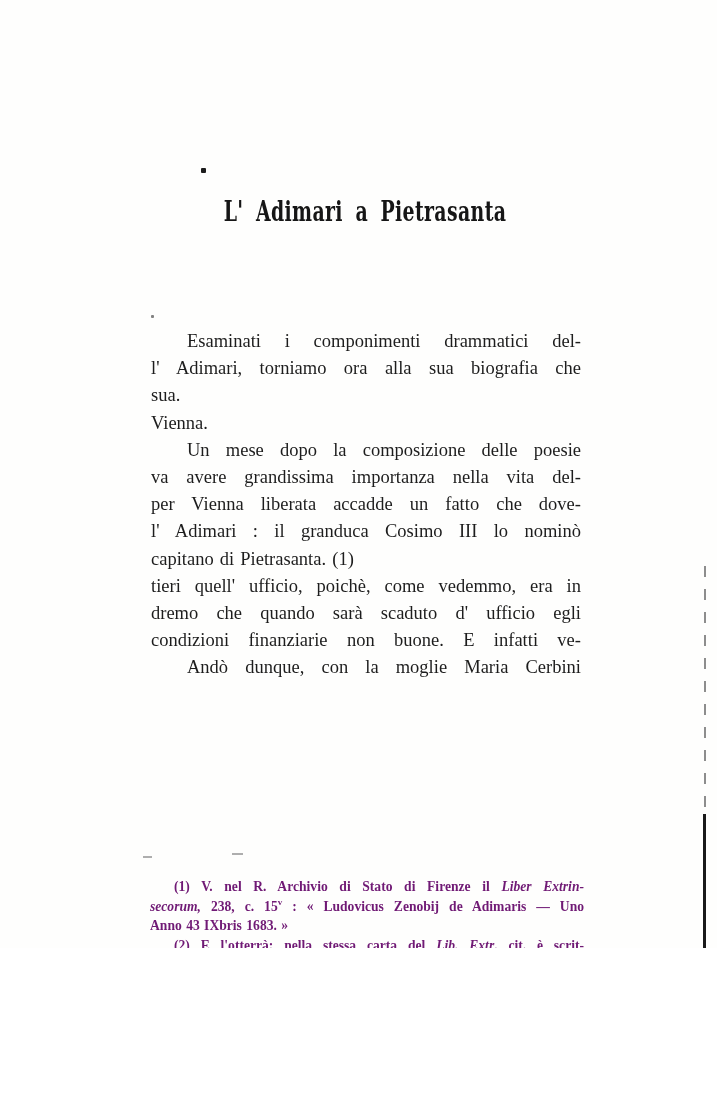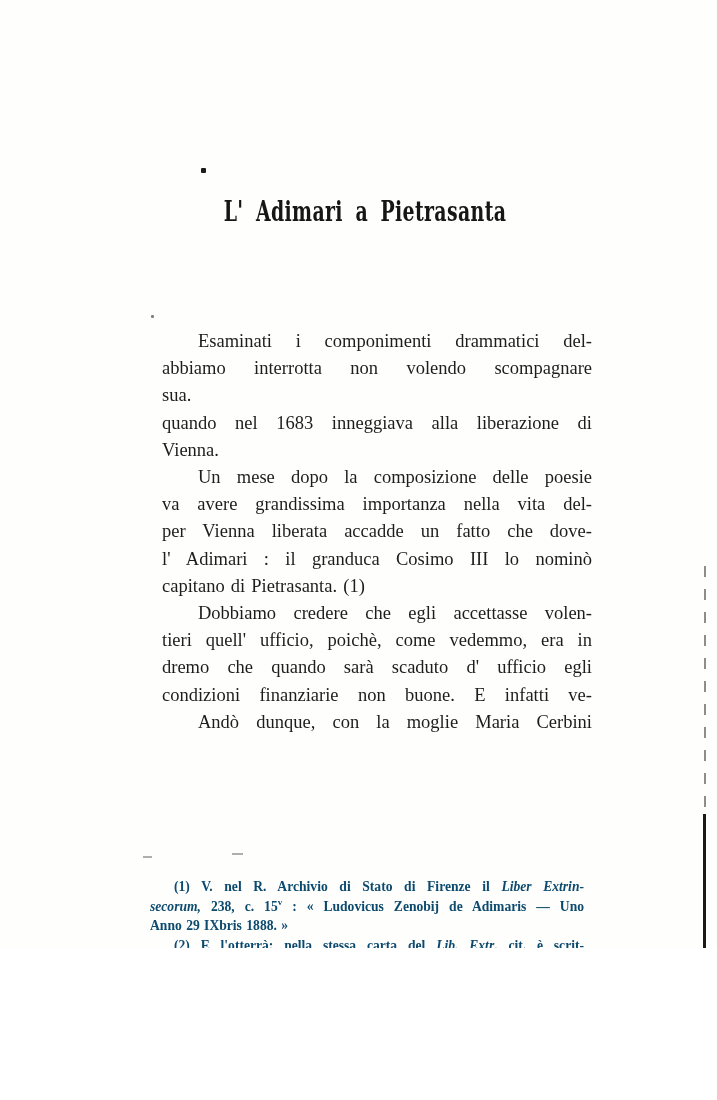--- a/index.html
+++ b/index.html
@@ -34,21 +34,21 @@
     transform: scaleX(0.70);
     transform-origin: center top;
     white-space: nowrap;
     color: #161616;
   }
 
   
   .body-text {
     position: absolute;
     top: 328px;
-    left: 162px;
+    left: 151px;
     width: 430px;
     font-size: 18.5px;
     line-height: 27.2px;
     word-spacing: 1.5px;
   }
   .line {
     text-align: justify;
     text-align-last: left;
     white-space: normal;
   }
@@ -58,21 +58,21 @@
   
   .footnotes {
     position: absolute;
     top: 877px;
     left: 150px;
     width: 434px;
     font-size: 13.6px;
     font-weight: bold;
     line-height: 19.5px;
     word-spacing: 1px;
-    color: #0c4a6e;
+    color: #701a75;
   }
   .fline {
     text-align: justify;
     text-align-last: left;
   }
   .fline.jl { text-align-last: justify; }
   .fline.indent { text-indent: 24px; }
   .fline .it { font-style: italic; }
   .fline .sup {
     font-size: 9px;
@@ -129,43 +129,41 @@
 <body>
 
 <div class="page">
   <div class="speck speck-top"></div>
   <div class="speck speck-body"></div>
 
   <h1 class="title">L' Adimari a Pietrasanta</h1>
 
   <div class="body-text" id="body-text">
       <div class="line indent jl">Esaminati i componimenti drammatici del-</div>
-      <div class="line jl">abbiamo interrotta non volendo scompagnare</div>
+      <div class="line jl">l' Adimari, torniamo ora alla sua biografia che</div>
       <div class="line">sua.</div>
-      <div class="line jl">quando nel 1683 inneggiava alla liberazione di</div>
       <div class="line">Vienna.</div>
       <div class="line indent jl">Un mese dopo la composizione delle poesie</div>
       <div class="line jl">va avere grandissima importanza nella vita del-</div>
       <div class="line jl">per Vienna liberata accadde un fatto che dove-</div>
       <div class="line jl">l' Adimari : il granduca Cosimo III lo nominò</div>
       <div class="line">capitano di Pietrasanta. (1)</div>
-      <div class="line indent jl">Dobbiamo credere che egli accettasse volen-</div>
       <div class="line jl">tieri quell' ufficio, poichè, come vedemmo, era in</div>
       <div class="line jl">dremo che quando sarà scaduto d' ufficio egli</div>
       <div class="line jl">condizioni finanziarie non buone. E infatti ve-</div>
       <div class="line indent jl">Andò dunque, con la moglie Maria Cerbini</div>
     </div>
 
   <div class="dash-mark dash-mark-1"></div>
   <div class="dash-mark dash-mark-2"></div>
 
   <div class="footnotes" id="footnotes">
       <div class="fline indent jl"><span>(1) V. nel R. Archivio di Stato di Firenze il </span><span class="it">Liber Extrin-</span></div>
       <div class="fline jl"><span class="it">secorum,</span><span> 238, c. 15</span><span class="sup">v</span><span> : « Ludovicus Zenobij de Adimaris — Uno</span></div>
-      <div class="fline"><span>Anno 29 IXbris 1888. »</span></div>
+      <div class="fline"><span>Anno 43 IXbris 1683. »</span></div>
       <div class="fline indent jl"><span>(2) E l'otterrà: nella stessa carta del </span><span class="it">Lib. Extr</span><span>. cit. è scrit-</span></div>
     </div>
 
   <div class="speck speck-bottom"></div>
   <div class="edge-dashed"></div>
   <div class="edge-solid"></div>
   <div class="edge-thick"></div>
 </div>
 
 </body></html>

